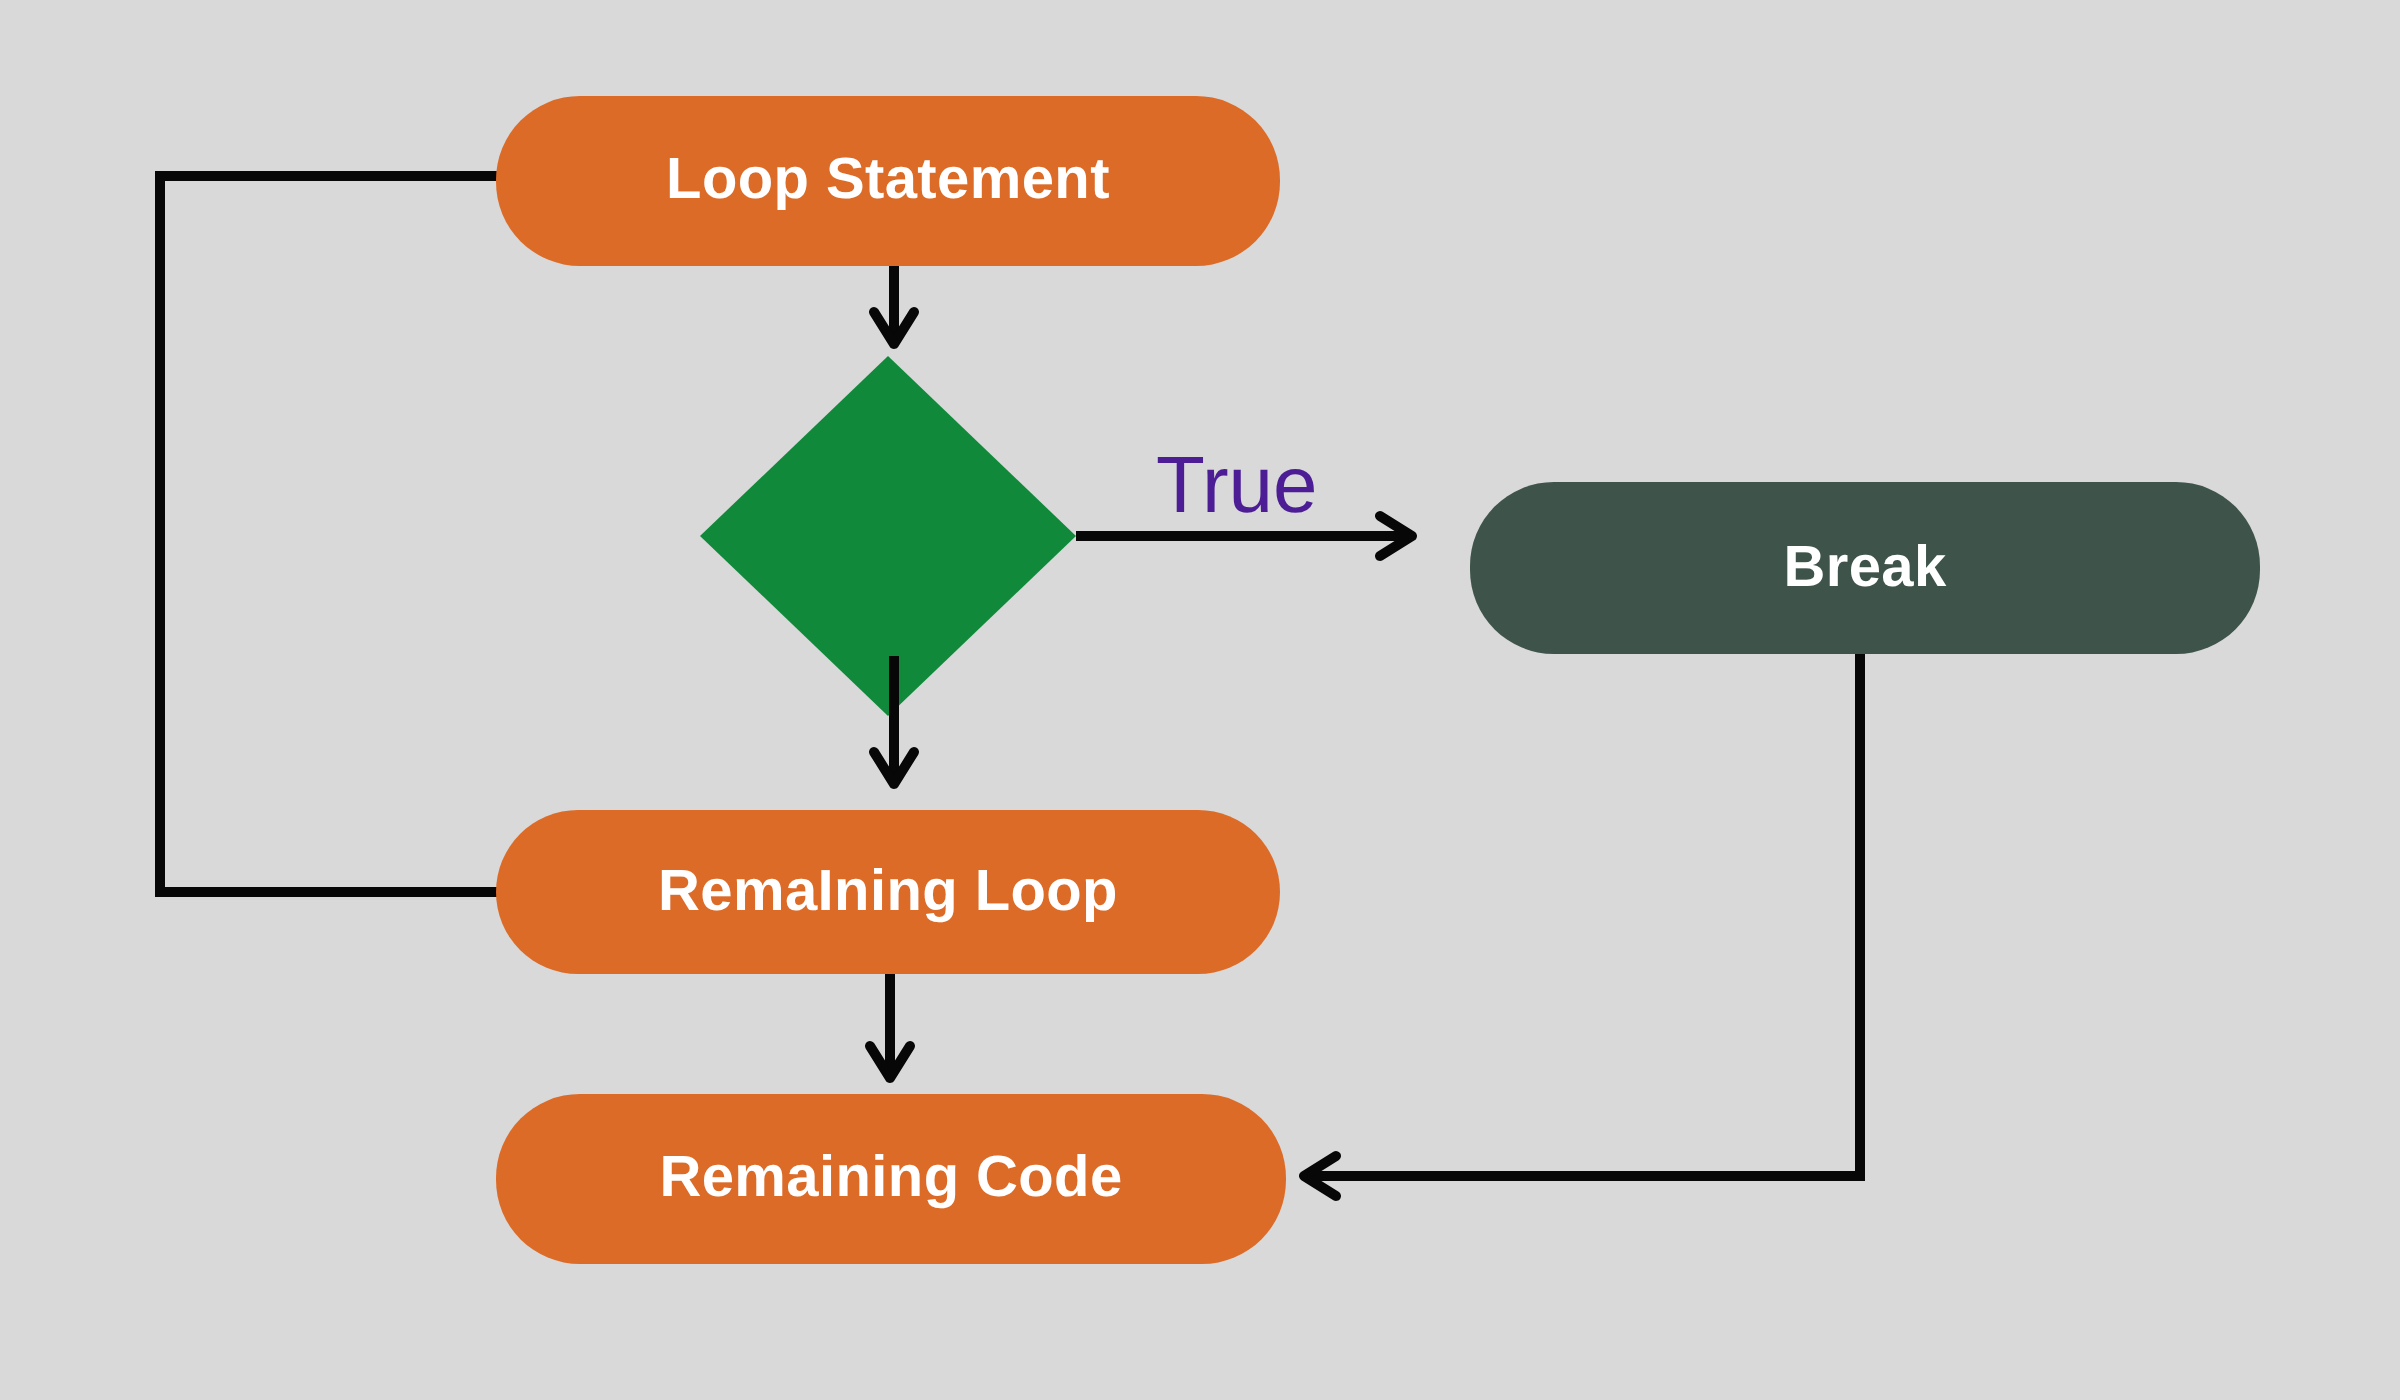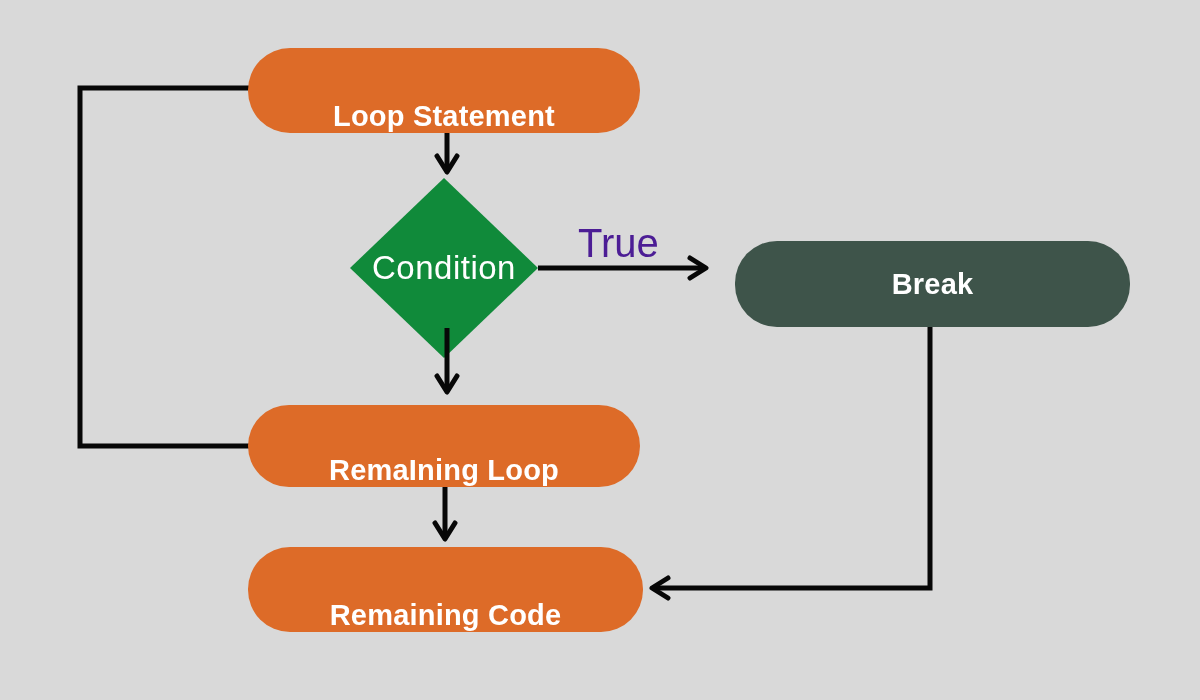--- a/index.html
+++ b/index.html
@@ -31,21 +31,21 @@
     display:flex;
     align-items:center;
     justify-content:center;
     color:#ffffff;
     font-weight:700;
     font-size:29px;
     letter-spacing:0.2px;
     border-radius:42px;
     text-align:center;
   }
-  .node.orange { background:#dd6b28;align-items:flex-end; }
+  .node.orange { background:#dd6b28; }
   .node.dark   { background:#3e544a; }
   .node-loop-statement { left:248px; top:48px;  width:392px; height:85px; }
   .node-break          { left:735px; top:241px; width:395px; height:86px; }
   .node-remaining-loop { left:248px; top:405px; width:392px; height:82px; }
   .node-remaining-code { left:248px; top:547px; width:395px; height:85px; }
   .diamond-label {
     position:absolute;
     left:350px; top:249px;
     width:188px;
     text-align:center;
@@ -87,21 +87,20 @@
 
     <path class="line" d="M445,487 L445,539" marker-end="url(#arrow)"></path>
 
     <path class="line" d="M930,327 L930,588 L652,588" marker-end="url(#arrow)"></path>
   </svg>
 
   <div class="node orange node-loop-statement">
     <span>Loop Statement</span>
   </div>
 
-  <div class="diamond-label">Condition</div>
 
   <div class="edge-label true">True</div>
 
   <div class="node dark node-break">
     <span>Break</span>
   </div>
 
 
   <div class="node orange node-remaining-code">
     <span>Remaining Code</span>

